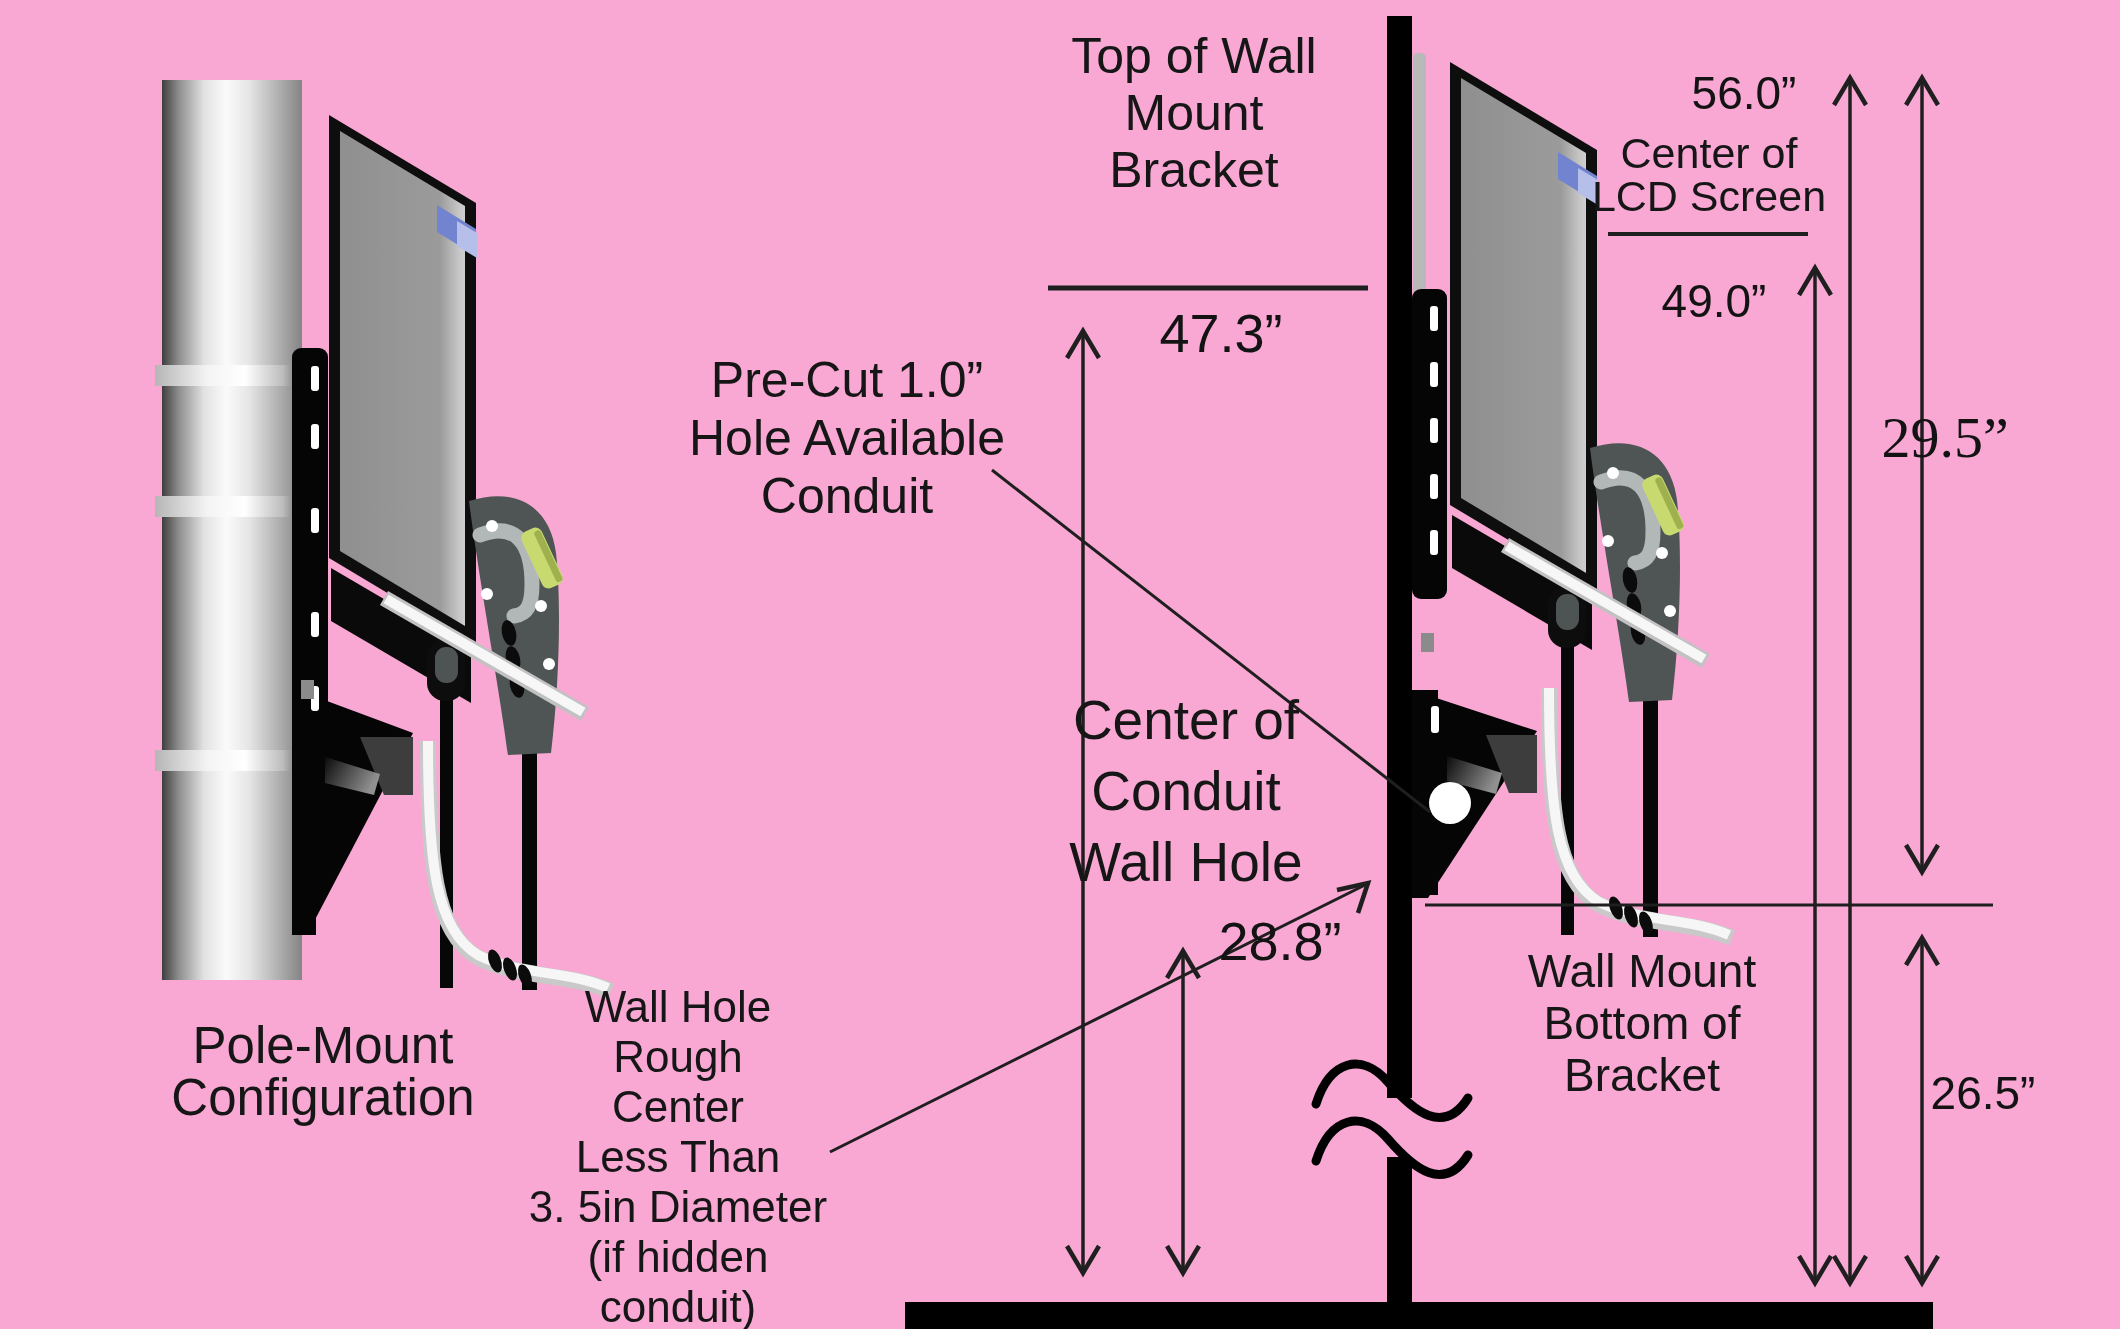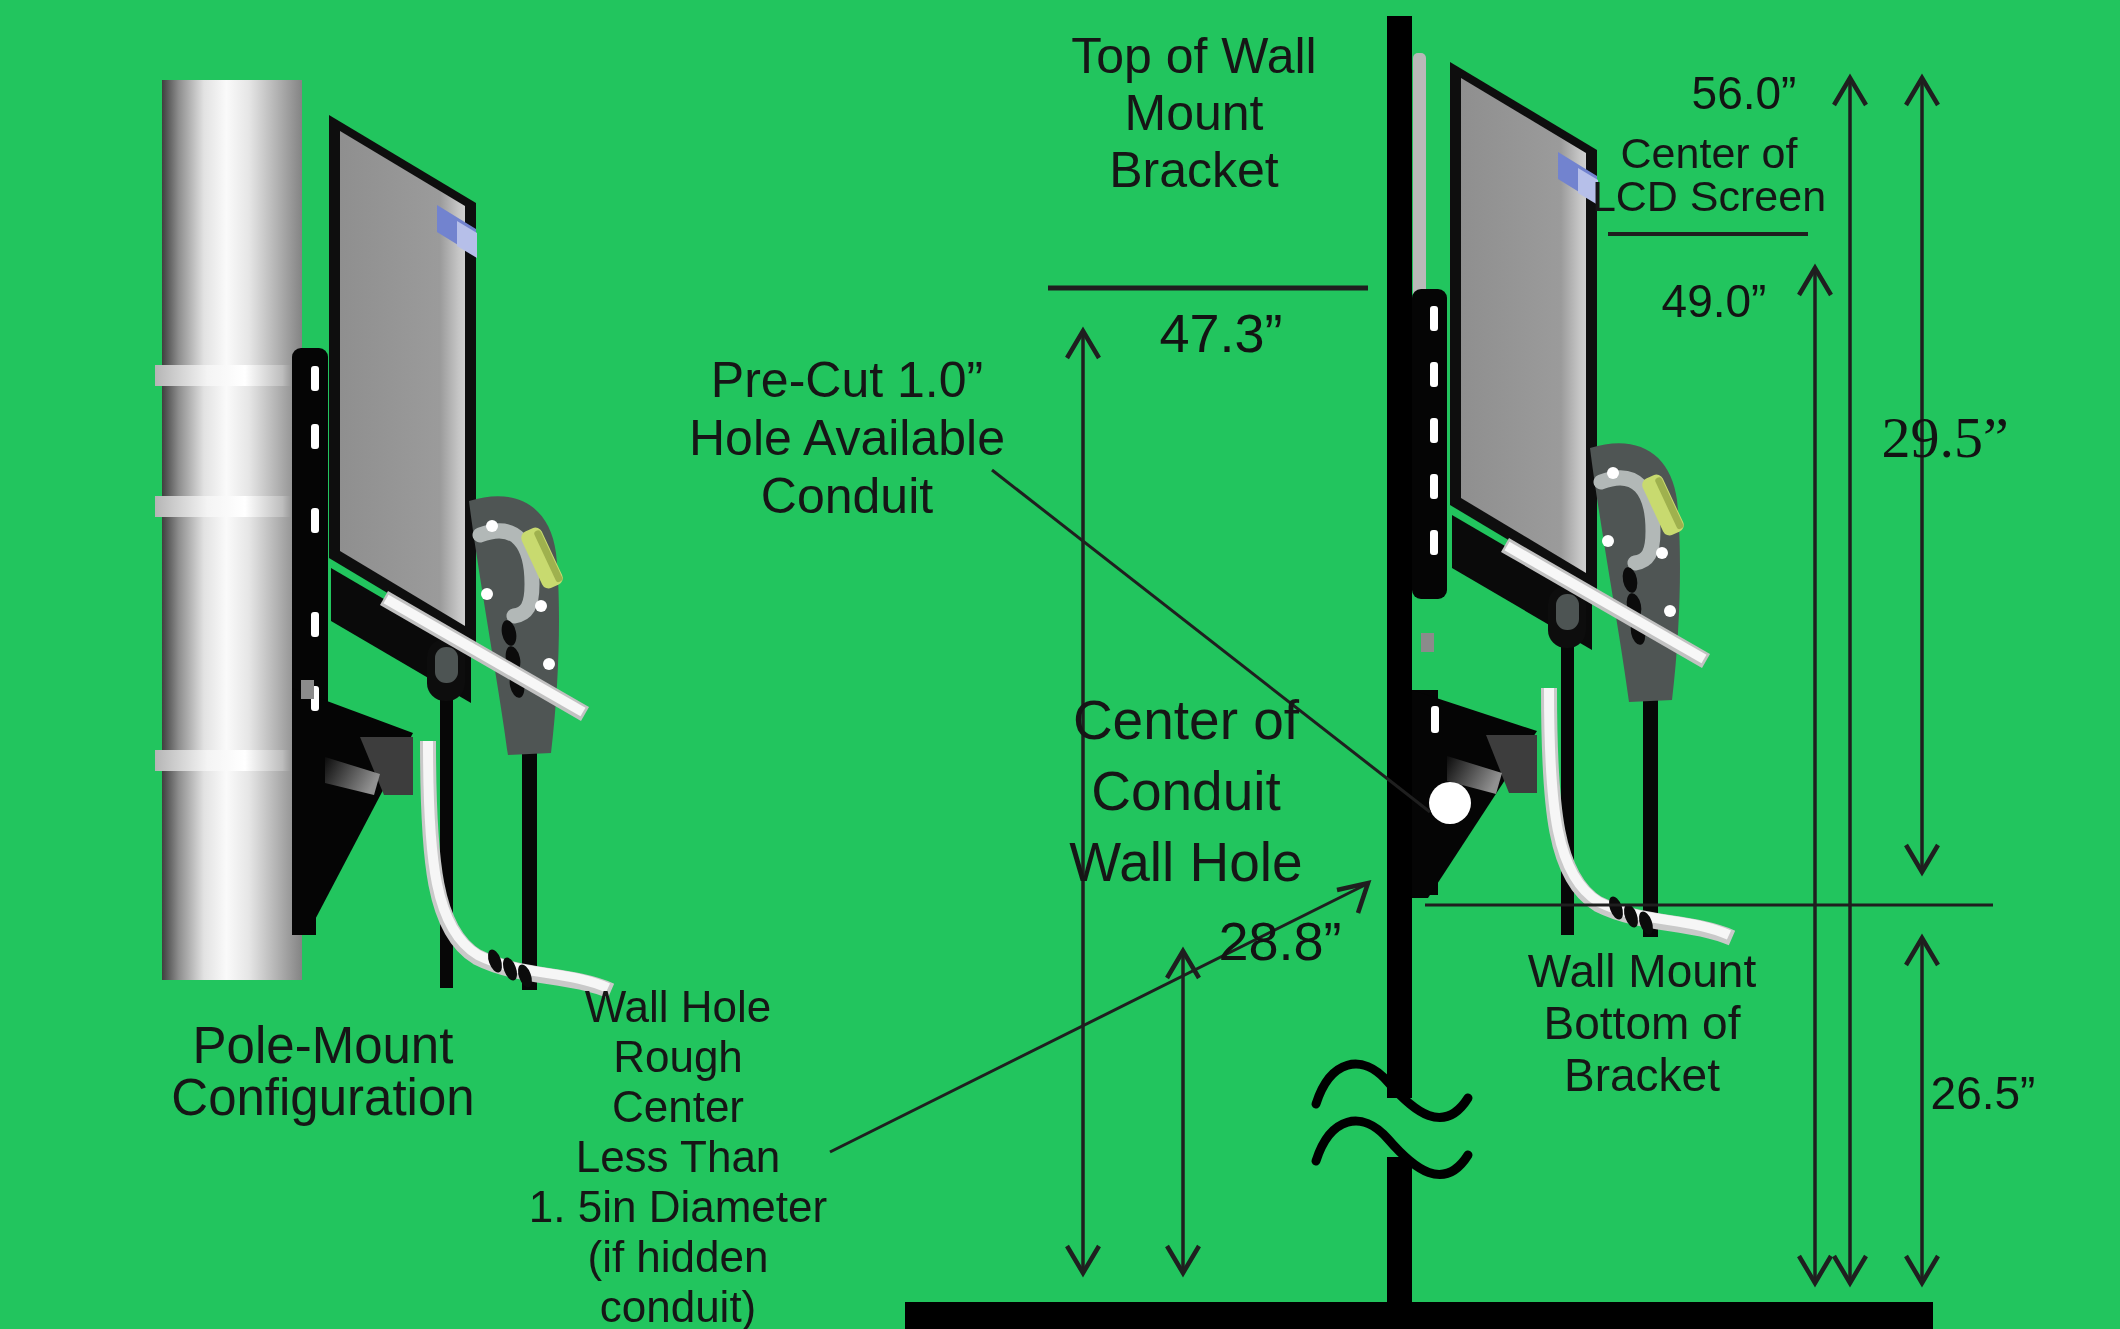--- a/index.html
+++ b/index.html
@@ -1,16 +1,16 @@
 <!DOCTYPE html>
 <html><head>
 <meta charset="utf-8">
 <style>
   html,body{margin:0;padding:0;background:#ffffff;}
-  #stage{position:relative;width:2120px;height:1329px;background:#22c55e;overflow:hidden;
+  #stage{position:relative;width:2120px;height:1329px;background:#f9a8d4;overflow:hidden;
          font-family:"Liberation Sans",sans-serif;color:#141414;}
   #artwork{position:absolute;left:0;top:0;}
   .lbl{position:absolute;text-align:center;transform:translateX(-50%);white-space:nowrap;color:#161616;}
   .lbl div{white-space:nowrap;}
   .num{position:absolute;transform:translateX(-50%);white-space:nowrap;color:#131313;}
   
   #lbl-top-bracket   {left:1194px;top:28px;  font-size:50px;line-height:57px;}
   #lbl-precut        {left:847px; top:351px; font-size:50px;line-height:58px;}
   #lbl-conduit-center{left:1186px;top:685px; font-size:55px;line-height:71px;}
   #lbl-wall-hole     {left:678px; top:982px; font-size:44px;line-height:50px;}
@@ -224,21 +224,21 @@
     <div>Center of</div>
     <div>Conduit</div>
     <div>Wall Hole</div>
   </div>
 
   <div class="lbl" id="lbl-wall-hole">
     <div>Wall Hole</div>
     <div>Rough</div>
     <div>Center</div>
     <div>Less Than</div>
-    <div>1. 5in Diameter</div>
+    <div>3. 5in Diameter</div>
     <div>(if hidden</div>
     <div>conduit)</div>
   </div>
 
   <div class="lbl" id="lbl-pole-mount">
     <div>Pole-Mount</div>
     <div>Configuration</div>
   </div>
 
   <div class="lbl" id="lbl-lcd-center">

